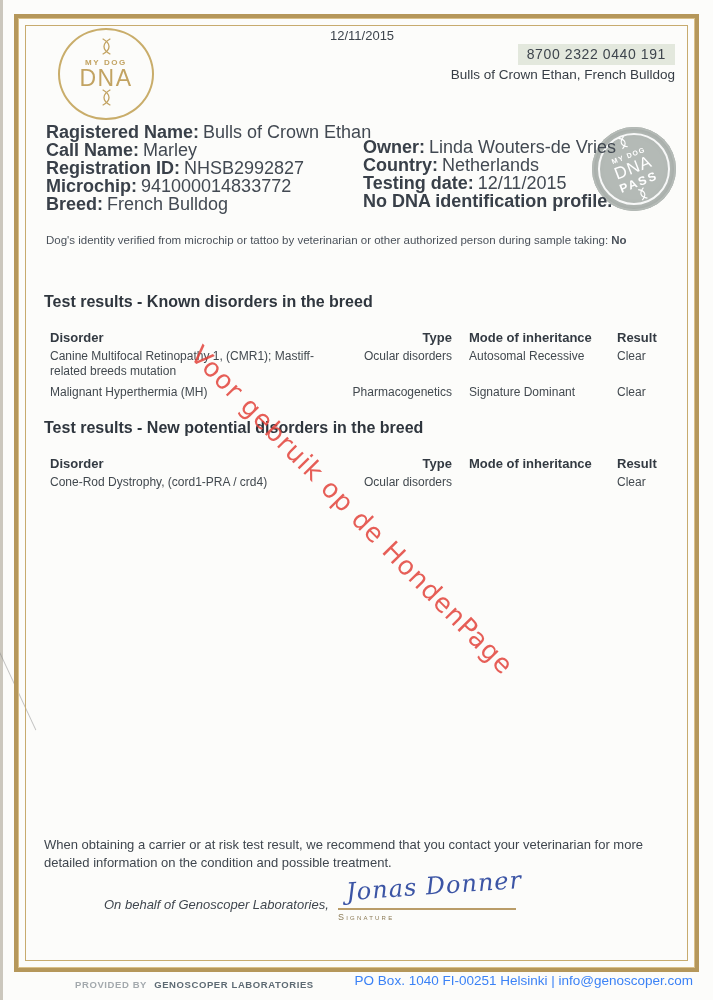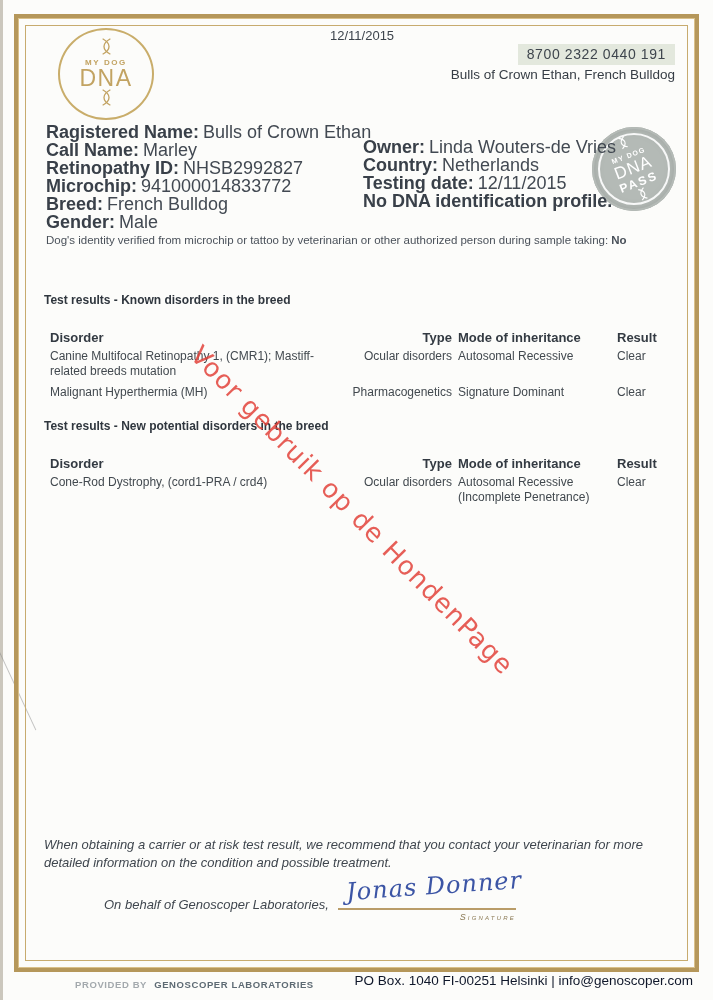--- a/index.html
+++ b/index.html
@@ -56,49 +56,49 @@
     display:flex;align-items:center;justify-content:center;}
   .stamp-ring{width:72px;height:72px;border:2px solid rgba(255,255,255,.9);
     border-radius:50%;box-sizing:border-box;display:flex;align-items:center;justify-content:center;}
   .stamp-body{transform:rotate(-21deg);display:flex;flex-direction:column;
     align-items:center;color:#fff;line-height:1;}
   .stamp-l1{font-size:7px;font-weight:bold;letter-spacing:1.2px;margin:1px 0;}
   .stamp-l2{font-size:17px;letter-spacing:1px;}
   .stamp-l3{font-size:12px;font-weight:bold;letter-spacing:2px;margin-top:1px;}
 
   
-  .sec-title{left:44px;font-size:12px;font-weight:bold;color:#2f363e;}
+  .sec-title{left:44px;font-size:16px;font-weight:bold;color:#2f363e;}
   .th{font-size:13px;font-weight:bold;color:#333a42;}
   .td{font-size:12px;color:#42494f;line-height:15px;}
   .col-disorder{left:50px;width:296px;}
   .col-type{left:347px;width:105px;text-align:right;}
-  .col-mode{left:458px;width:152px;}
+  .col-mode{left:469px;width:152px;}
   .col-result{left:617px;width:70px;}
 
   
   .watermark{left:206px;top:340px;transform:rotate(45.5deg);transform-origin:left top;
     font-family:"DejaVu Sans", sans-serif;font-size:26px;letter-spacing:1px;
     color:rgba(226,66,58,.85);white-space:nowrap;pointer-events:none;}
 
   
-  .note{left:44px;top:836px;width:638px;font-size:13px;font-style:italic;
+  .note{left:44px;top:836px;width:638px;font-size:13px;
     color:#3f464e;line-height:18px;}
   .on-behalf{left:104px;top:897px;font-size:13px;font-style:italic;color:#3f464e;}
   .handwriting{left:346px;top:872px;font-family:"DejaVu Serif", serif;font-style:italic;
     font-size:24px;color:#3c55a5;transform:rotate(-4deg);letter-spacing:1px;}
   .sig-line{left:338px;top:908px;width:178px;height:2px;background:#b99c68;}
-  .sig-label{left:338px;top:912px;width:178px;text-align:right;font-size:9px;
-    font-variant:small-caps;letter-spacing:2.2px;color:#8b7a55;font-style:italic;}
+  .sig-label{left:338px;top:912px;width:178px;text-align:left;font-size:9px;
+    font-variant:small-caps;letter-spacing:2.2px;color:#8b7a55;}
   .sig-name{left:347px;top:929px;font-size:13px;color:#3a4149;line-height:17.5px;}
 
   
   .footer-left{left:30px;top:979px;font-size:9.5px;font-weight:bold;letter-spacing:.6px;padding-left:45px;}
   .footer-left .pb{color:#a3a9ad;}
   .footer-left .gl{color:#5d6a73;margin-left:4px;}
-  .footer-right{right:20px;top:973px;font-size:13.5px;color:#0f172a;}
+  .footer-right{right:20px;top:973px;font-size:13.5px;color:#3b82f6;}
 </style>
 </head>
 <body>
 
 <div class="page">
 
   <div class="abs edge-strip"></div>
   <div class="abs hair"></div>
   <div class="abs frame-outer"></div>
   <div class="abs frame-inner"></div>
@@ -142,24 +142,23 @@
               <path d="M13 1 C2 7 2 15 13 21" fill="none" stroke="#ffffff" stroke-width="2"></path>
             </svg>
         </span>
       </div>
     </div>
   </div>
 
   <div class="abs info-left">
     <div class="info-line"><b>Ragistered Name:</b><span class="val">Bulls of Crown Ethan</span></div>
     <div class="info-line"><b>Call Name:</b><span class="val">Marley</span></div>
-    <div class="info-line"><b>Retinopathy ID:</b><span class="val">NHSB2992827</span></div>
+    <div class="info-line"><b>Registration ID:</b><span class="val">NHSB2992827</span></div>
     <div class="info-line"><b>Microchip:</b><span class="val">941000014833772</span></div>
     <div class="info-line"><b>Breed:</b><span class="val">French Bulldog</span></div>
-    <div class="info-line"><b>Gender:</b><span class="val">Male</span></div>
   </div>
 
   <div class="abs info-right">
     <div class="info-line"><b>Owner:</b><span class="val">Linda Wouters-de Vries</span></div>
     <div class="info-line"><b>Country:</b><span class="val">Netherlands</span></div>
     <div class="info-line"><b>Testing date:</b><span class="val">12/11/2015</span></div>
     <div class="info-line no-profile">No DNA identification profile.</div>
   </div>
 
   <div class="abs identity">
@@ -183,21 +182,20 @@
   <div class="abs td col-result" style="top:385px">Clear</div>
 
   <div class="abs sec-title" style="top:419px">Test results - New potential disorders in the breed</div>
   <div class="abs th col-disorder" style="top:456px">Disorder</div>
   <div class="abs th col-type" style="top:456px">Type</div>
   <div class="abs th col-mode" style="top:456px">Mode of inheritance</div>
   <div class="abs th col-result" style="top:456px">Result</div>
 
   <div class="abs td col-disorder" style="top:475px">Cone-Rod Dystrophy, (cord1-PRA / crd4)</div>
   <div class="abs td col-type" style="top:475px">Ocular disorders</div>
-  <div class="abs td col-mode" style="top:475px">Autosomal Recessive (Incomplete Penetrance)</div>
   <div class="abs td col-result" style="top:475px">Clear</div>
 
   <div class="abs watermark">Voor gebruik op de HondenPage</div>
 
   <div class="abs note">When obtaining a carrier or at risk test result, we recommend that you contact your veterinarian for more detailed information on the condition and possible treatment.</div>
 
   <div class="abs on-behalf">On behalf of Genoscoper Laboratories,</div>
   <div class="abs handwriting">Jonas Donner</div>
   <div class="abs sig-line"></div>
   <div class="abs sig-label">Signature</div>

